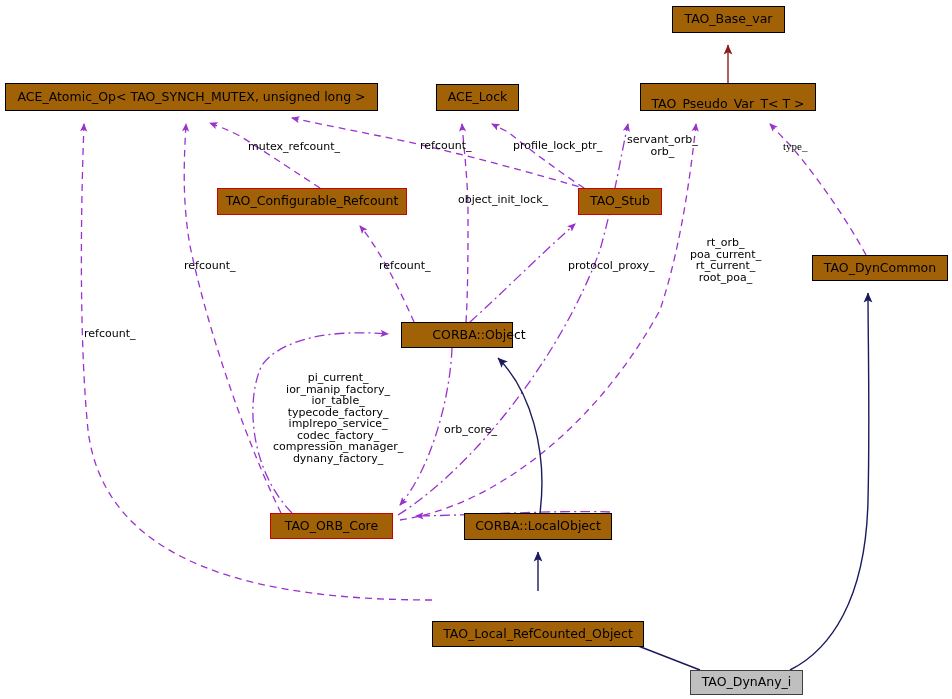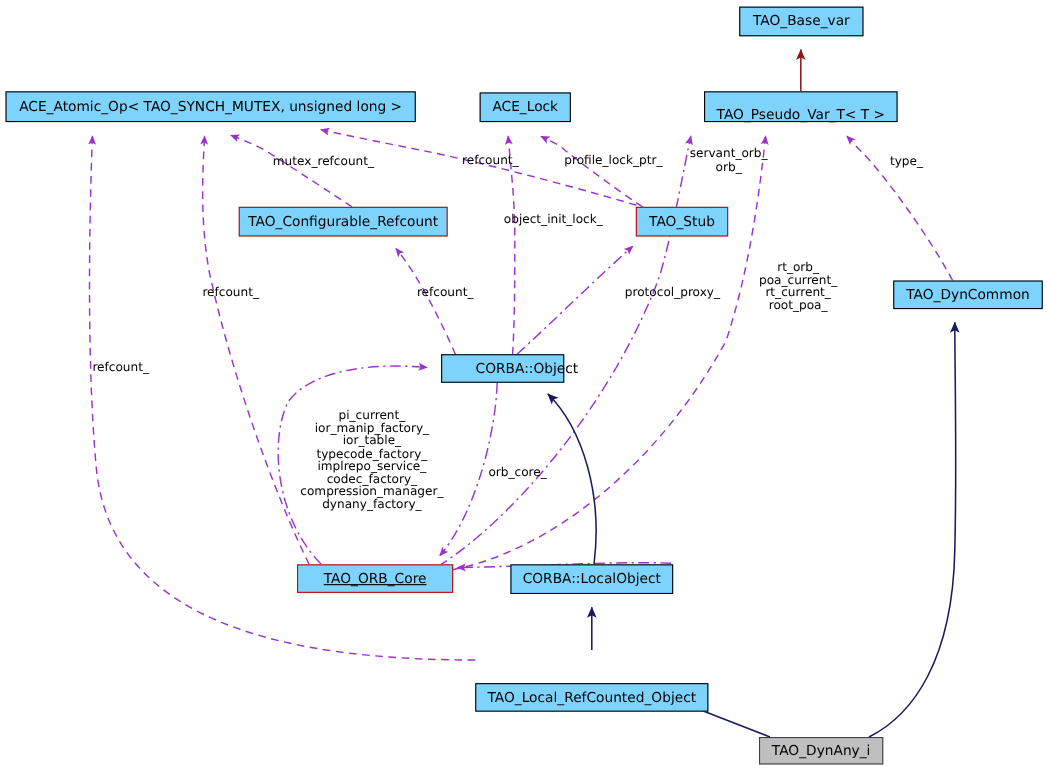--- a/index.html
+++ b/index.html
@@ -23,21 +23,21 @@
     top: 0;
     width: 952px;
     height: 699px;
   }
   .node {
     position: absolute;
     box-sizing: border-box;
     display: flex;
     align-items: center;
     justify-content: center;
-    background: #7dd3fc;
+    background: #a16207;
     border: 1px solid #000000;
     font-size: 12.5px;
     line-height: 1;
     color: #000000;
     white-space: nowrap;
     letter-spacing: 0px;
   }
   .node.red {
     border-color: #cc0000;
   }
@@ -177,21 +177,21 @@
   </div>
 
   <div class="node" style="left:812px; top:255px; width:136px; height:26px;">
     <span>TAO_DynCommon</span>
   </div>
 
   <div class="node" style="left:401px; top:322px; width:112px; height:26px;padding-left:44px;">
     <span>CORBA::Object</span>
   </div>
 
-  <div class="node red" style="left:270px; top:513px; width:142px; height:26px;text-decoration:underline;">
+  <div class="node red" style="left:270px; top:513px; width:123px; height:26px;">
     <span>TAO_ORB_Core</span>
   </div>
 
   <div class="node" style="left:464px; top:513px; width:148px; height:27px;">
     <span>CORBA::LocalObject</span>
   </div>
 
   <div class="node" style="left:432px; top:621px; width:212px; height:26px;">
     <span>TAO_Local_RefCounted_Object</span>
   </div>
@@ -202,21 +202,21 @@
 
   <div class="edge-label left" style="left:248px; top:141px;">mutex_refcount_</div>
 
   <div class="edge-label left" style="left:420px; top:140px;">refcount_</div>
 
   <div class="edge-label left" style="left:513px; top:140px;">profile_lock_ptr_</div>
 
   <div class="edge-label" style="left:627px; top:134px;">servant_orb_
 orb_</div>
 
-  <div class="edge-label left" style="left:809px; top:141px;">type_</div>
+  <div class="edge-label left" style="left:783px; top:141px;font-family:Liberation Serif, serif;">type_</div>
 
   <div class="edge-label left" style="left:458px; top:194px;">object_init_lock_</div>
 
   <div class="edge-label left" style="left:184px; top:260px;">refcount_</div>
 
   <div class="edge-label left" style="left:379px; top:260px;">refcount_</div>
 
   <div class="edge-label left" style="left:568px; top:260px;">protocol_proxy_</div>
 
   <div class="edge-label" style="left:690px; top:237px;">rt_orb_

